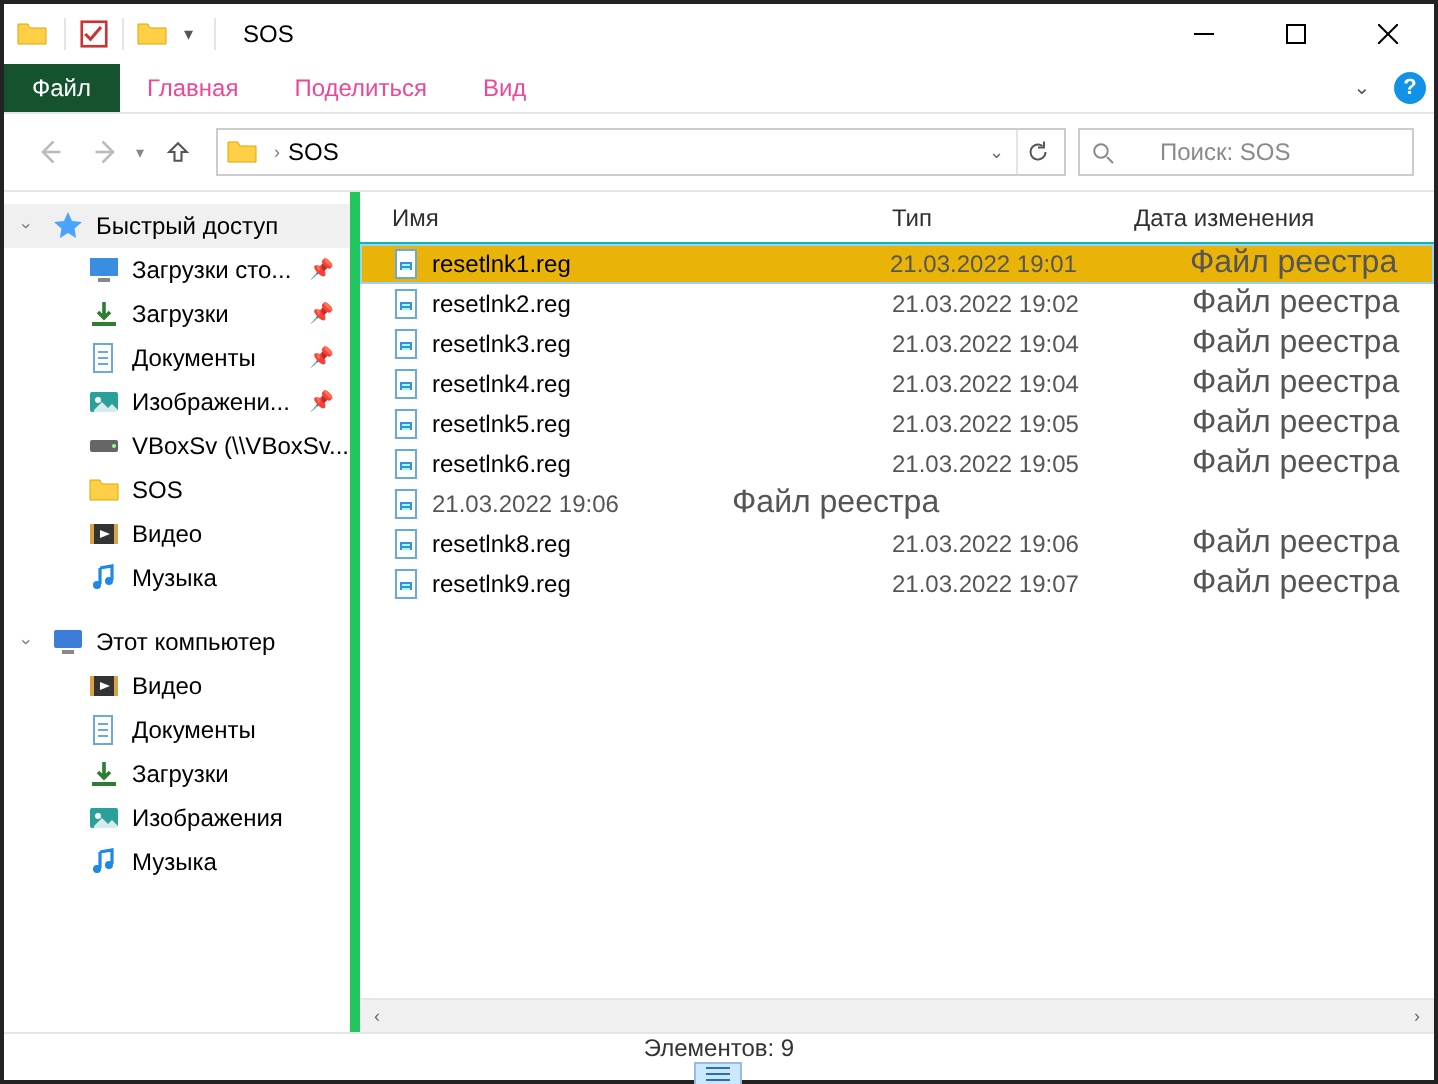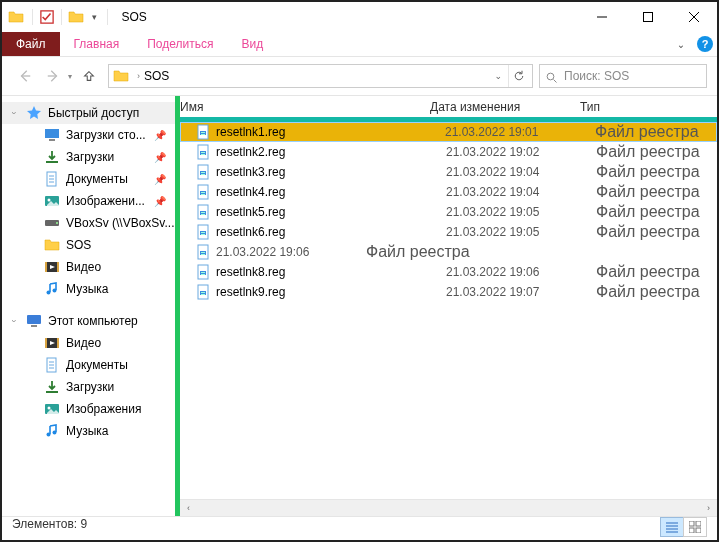--- a/index.html
+++ b/index.html
@@ -12,77 +12,77 @@
 .titlebar .divider { width: 1px; height: 16px; background: #e5e5e5; margin: 0 4px; }
 .titlebar .qat-ico { width: 16px; height: 16px; margin: 0 2px; display:flex; align-items:center; justify-content:center; }
 .titlebar .qat-dd { font-size: 9px; color: #555; margin: 0 6px; }
 .titlebar .title { font-size: 12px; color: #000; margin-left: 10px; flex: 1; }
 .winbtns { display: flex; }
 .winbtn { width: 46px; height: 30px; display:flex; align-items:center; justify-content:center; }
 .winbtn svg { width: 10px; height: 10px; }
 
 
 .ribbon { height: 25px; display:flex; align-items:stretch; background:#fff; border-bottom: 1px solid #e5e5e5; }
-.ribbon .file-tab { background:#7f1d1d; color:#fff; font-size:12px; padding:0 14px; display:flex; align-items:center; }
+.ribbon .file-tab { background:#14532d; color:#fff; font-size:12px; padding:0 14px; display:flex; align-items:center; }
 .ribbon .tab { font-size:12px; color:#ec4899; padding:0 14px; display:flex; align-items:center; }
 .ribbon .spacer { flex:1; }
 .ribbon .expand { width:24px; display:flex; align-items:center; justify-content:center; color:#555; font-size:10px; }
 .ribbon .help { width:24px; height:24px; display:flex; align-items:center; justify-content:center; }
 .ribbon .help-circle { width:16px; height:16px; border-radius:50%; background:#1292e7; color:#fff; font-size:11px; display:flex; align-items:center; justify-content:center; font-weight:bold; }
 
 
 .navrow { height: 38px; display:flex; align-items:center; padding: 4px 10px; gap:2px; }
 .navbtn { width:26px; height:26px; display:flex; align-items:center; justify-content:center; color:#999; }
 .navbtn.enabled { color:#555; }
 .navbtn svg { width:14px; height:14px; }
 .navdd { font-size:8px; color:#888; margin-right:2px; }
 .addressbar { flex:1; height:24px; border:1px solid #ccc; display:flex; align-items:center; padding:0 4px; margin:0 4px; }
 .addressbar .folder-ico { width:16px; height:16px; margin-right:4px; }
 .addressbar .crumb-sep { font-size:9px; color:#777; margin:0 4px; }
 .addressbar .crumb { font-size:12px; color:#000; }
 .addressbar .spacer { flex:1; }
 .addressbar .addr-dd { font-size:9px; color:#666; padding:0 6px; }
 .addressbar .refresh { width:20px; display:flex; align-items:center; justify-content:center; border-left:1px solid #e5e5e5; height:100%; }
-.searchbox { width:168px; height:24px; border:1px solid #ccc; display:flex; align-items:center; padding:0 6px; }
+.searchbox { width:168px; height:24px; border:1px solid #ccc; display:flex; align-items:center; padding:0 6px;gap:16px; }
 .searchbox .srch-ico { width:12px; height:12px; margin-right:6px; }
 .searchbox .placeholder { font-size:12px; color:#8a8a8a; }
 
 
 .body { flex:1; display:flex; border-top:1px solid #e5e5e5; overflow:hidden; }
 .sidebar { width:178px; overflow-y:auto; padding: 6px 0; position:relative; border-right:5px solid #22c55e; }
 .treeitem { display:flex; align-items:center; height:22px; padding-left:24px; font-size:12px; color:#000; position:relative; }
 .treeitem.indent { padding-left:42px; }
 .treeitem .chev { position:absolute; left:10px; font-size:9px; color:#777; transform:rotate(90deg); }
 .treeitem .ico { width:16px; height:16px; margin-right:6px; display:flex; align-items:center; justify-content:center; flex-shrink:0; }
 .treeitem .pin { position:absolute; right:8px; font-size:10px; color:#7a7a7a; }
 .treeitem.selected { background:#f0f0f0; }
 .treegap { height:10px; }
 
 .content { flex:1; display:flex; flex-direction:column; position:relative; }
-.colheaders { height:26px; display:flex; align-items:center; border-bottom:5px solid #14b8a6; }
+.colheaders { height:26px; display:flex; align-items:center; border-bottom:1px solid #14b8a6; padding-left:16px; }
 .colheaders .col { font-size:12px; color:#303030; }
 .col.name { width:250px; }
 .col.date { width:150px; }
 .col.type { flex:1; }
 
 .filelist { flex:1; overflow:auto; }
 .filerow { display:flex; align-items:center; height:20px; padding-left:16px; }
 .filerow.selected { background:#eab308; border:1px solid #99d1ff; padding-left:15px; height:20px; }
 .filerow .ico { width:16px; height:16px; margin-right:4px; flex-shrink:0; }
 .filerow .fname { width:230px; font-size:12px; color:#000; }
 .filerow.selected .fname { width:229px; }
 .filerow .fdate { width:150px; font-size:12px; color:#555; }
 .filerow .ftype { font-size:16px; color:#555; }
 
 .hscroll { height:17px; background:#f0f0f0; display:flex; align-items:center; border-top:1px solid #e5e5e5; }
 .hscroll .arrow { width:17px; height:17px; display:flex; align-items:center; justify-content:center; font-size:9px; color:#666; }
 .hscroll .track { flex:1; height:17px; background:#f0f0f0; position:relative; }
 
 
-.statusbar { height:24px; border-top:1px solid #e5e5e5; display:flex; padding:0 10px; font-size:12px; color:#333; }
+.statusbar { height:24px; border-top:1px solid #e5e5e5; display:flex; align-items:center; padding:0 10px; font-size:12px; color:#333;flex-direction:column; }
 .statusbar .spacer { flex:1; }
 .viewbtn { width:24px; height:20px; border:1px solid #ccc; margin-left:-1px; display:flex; align-items:center; justify-content:center; }
 .viewbtn.active { background:#cce8ff; border-color:#99bbdd; }
 .viewbtn svg { width:12px; height:12px; }
 
 
 .folder-svg { fill:#ffcf48; stroke:#e0a500; stroke-width:0.5; }
 </style>
 </head>
 <body>
@@ -345,22 +345,22 @@
               </svg>
             </span>
             <span>Музыка</span>
           </div>
         </div>
     </div>
 
     <div class="content">
       <div class="colheaders">
         <div class="col name">Имя</div>
+        <div class="col type">Тип</div>
         <div class="col date">Дата изменения</div>
-        <div class="col type">Тип</div>
       </div>
       <div class="filelist" id="filelist">
           <div class="filerow selected">
             <span class="ico"><svg viewBox="0 0 16 16">
                 <rect x="2" y="1" width="10" height="14" fill="#fff" stroke="#6aa9e0"></rect>
                 <rect x="4" y="7" width="6" height="4" fill="#3b8de0"></rect>
                 <rect x="5" y="8" width="4" height="1" fill="#9fd"></rect>
                 <rect x="5" y="10" width="4" height="1" fill="#9fd"></rect>
               </svg></span>
             <span class="fname">resetlnk1.reg</span>

